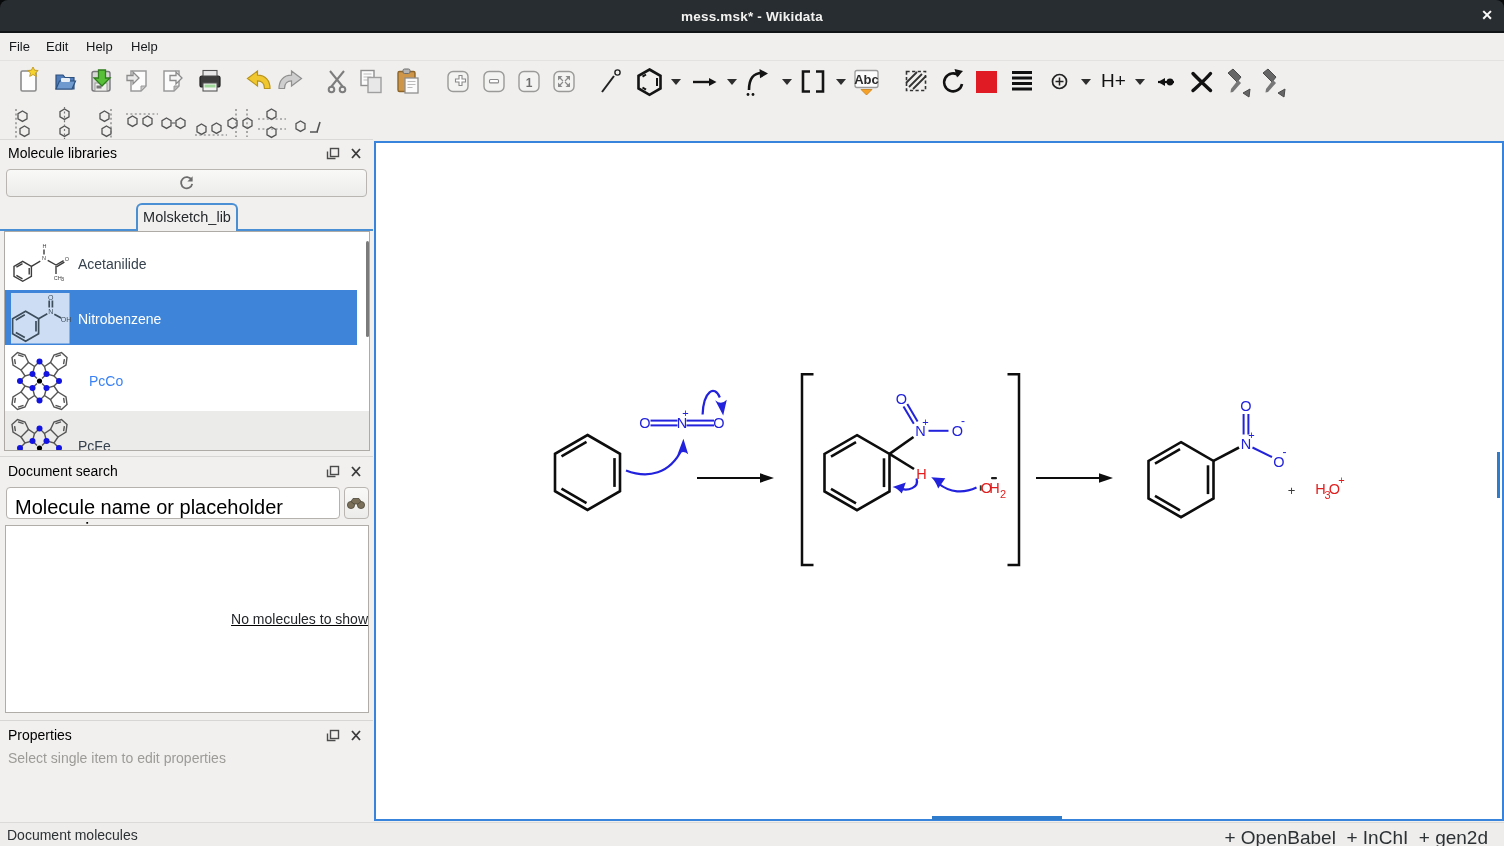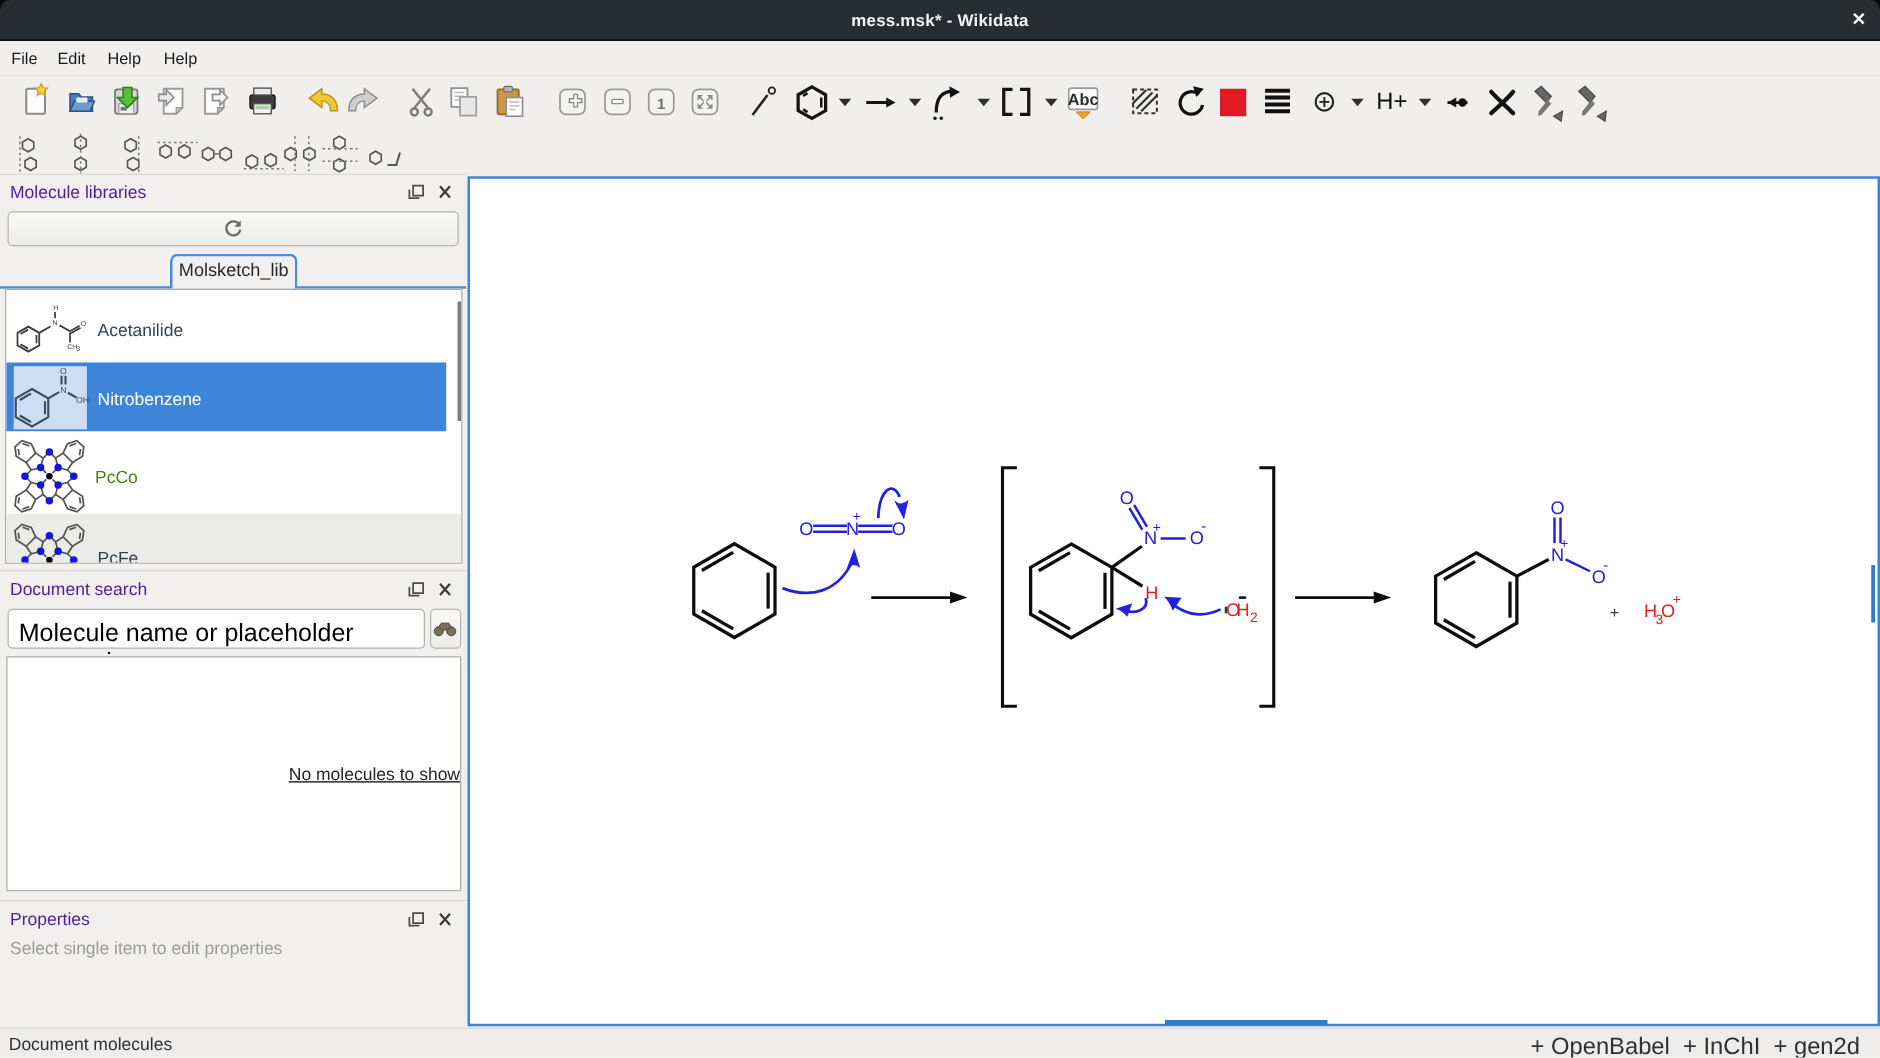--- a/index.html
+++ b/index.html
@@ -7,21 +7,21 @@
   .abs{position:absolute;}
   #titlebar{left:0;top:0;width:1504px;height:33px;background:#282d31;
             border-bottom:2px solid #111416;box-sizing:border-box;border-radius:8px 8px 0 0;}
   #titlebar .t{position:absolute;left:0;right:0;top:9px;text-align:center;
                color:#f2f2f0;font-size:13.5px;font-weight:bold;letter-spacing:0.2px;}
   #titlebar .x{position:absolute;right:11px;top:7px;color:#fbfbfb;font-size:14px;font-weight:bold;}
   #menubar{left:0;top:33px;width:1504px;height:28px;background:#f0efee;color:#16191b;
            font-size:13px;border-bottom:1px solid #e3e2e0;box-sizing:border-box;padding-left:18px;}
   #menubar span{position:absolute;top:6px;}
   #dockcol{left:0;top:139px;width:373px;height:683px;background:#f1f0ef;}
-  .dockhead{position:absolute;left:8px;color:#4c1d95;font-size:14px;}
+  .dockhead{position:absolute;left:8px;color:#000000;font-size:14px;}
   #canvas{left:374px;top:141px;width:1130px;height:680px;background:#fff;
           border:2px solid #3884dc;box-sizing:border-box;}
   #statusbar{left:0;top:822px;width:1504px;height:24px;background:#eeedec;
              border-top:1px solid #dbdad8;box-sizing:border-box;color:#2c3134;font-size:14px;}
   .gbtn{position:absolute;background:linear-gradient(#f9f9f8,#ececeb);
         border:1px solid #b9b5b1;border-radius:4px;box-sizing:border-box;}
   .whitebox{position:absolute;background:#fff;border:1px solid #aeaaa6;box-sizing:border-box;text-decoration:underline;}
 </style></head>
 <body>
 <div class="abs" style="left:0;top:0;width:1504px;height:20px;background:#08090a"></div>
@@ -228,21 +228,21 @@
 <div class="abs" style="left:0px;top:228.5px;width:373px;height:2px;background:#4a8fd3"></div>
 <div class="abs" style="left:136px;top:203px;width:102px;height:27.5px;background:#f1f0ef;
      border:2px solid #4a8fd3;border-bottom:none;border-radius:6px 6px 0 0;box-sizing:border-box;
      text-align:center;font-size:14.5px;color:#25292c;padding-top:4px">Molsketch_lib</div>
 
 <div class="whitebox" style="left:4px;top:231px;width:366px;height:220px;overflow:hidden">
   <div class="abs" style="left:0;top:58px;width:352px;height:55px;background:#3e84d8"></div>
   <div class="abs" style="left:0;top:179px;width:364px;height:43px;background:#ebebea"></div>
   <div class="abs" style="left:73px;top:24px;font-size:14px;color:#36424e">Acetanilide</div>
   <div class="abs" style="left:73px;top:79px;font-size:14px;color:#ffffff">Nitrobenzene</div>
-  <div class="abs" style="left:71px;top:141px;font-size:14px;color:#4d7c0f">PcCo</div>
+  <div class="abs" style="left:84px;top:141px;font-size:14px;color:#3b82f6">PcCo</div>
   <div class="abs" style="left:73px;top:206px;font-size:14px;color:#36424e">PcFe</div>
   <div class="abs" style="left:361px;top:9px;width:3px;height:96px;background:#7b7b7b;border-radius:2px"></div>
   <svg class="abs" style="left:0;top:0" width="70" height="222" viewBox="0 0 70 222">
 
     <g stroke="#3c3c3c" stroke-width="1.4" fill="none">
       <path d="M17.7 29.3 L26.4 34.3 L26.4 44.3 L17.7 49.3 L9 44.3 L9 34.3 Z"></path>
       <path d="M11.4 35.2 L17.5 31.7 M24.2 36 L24.2 42.6 M17.5 46.9 L11.4 43.4"></path>
       <path d="M26.4 34.3 L35.3 29.2 M39 22.5 L39 17.5 M42.7 28.3 L51 33 M51 33 L58.6 28.6 M51.8 34.6 L59.4 30.2 M51 33.8 L51 42"></path>
     </g>
     <g font-family="Liberation Sans" font-size="5.5" fill="#3c3c3c" text-anchor="middle">

